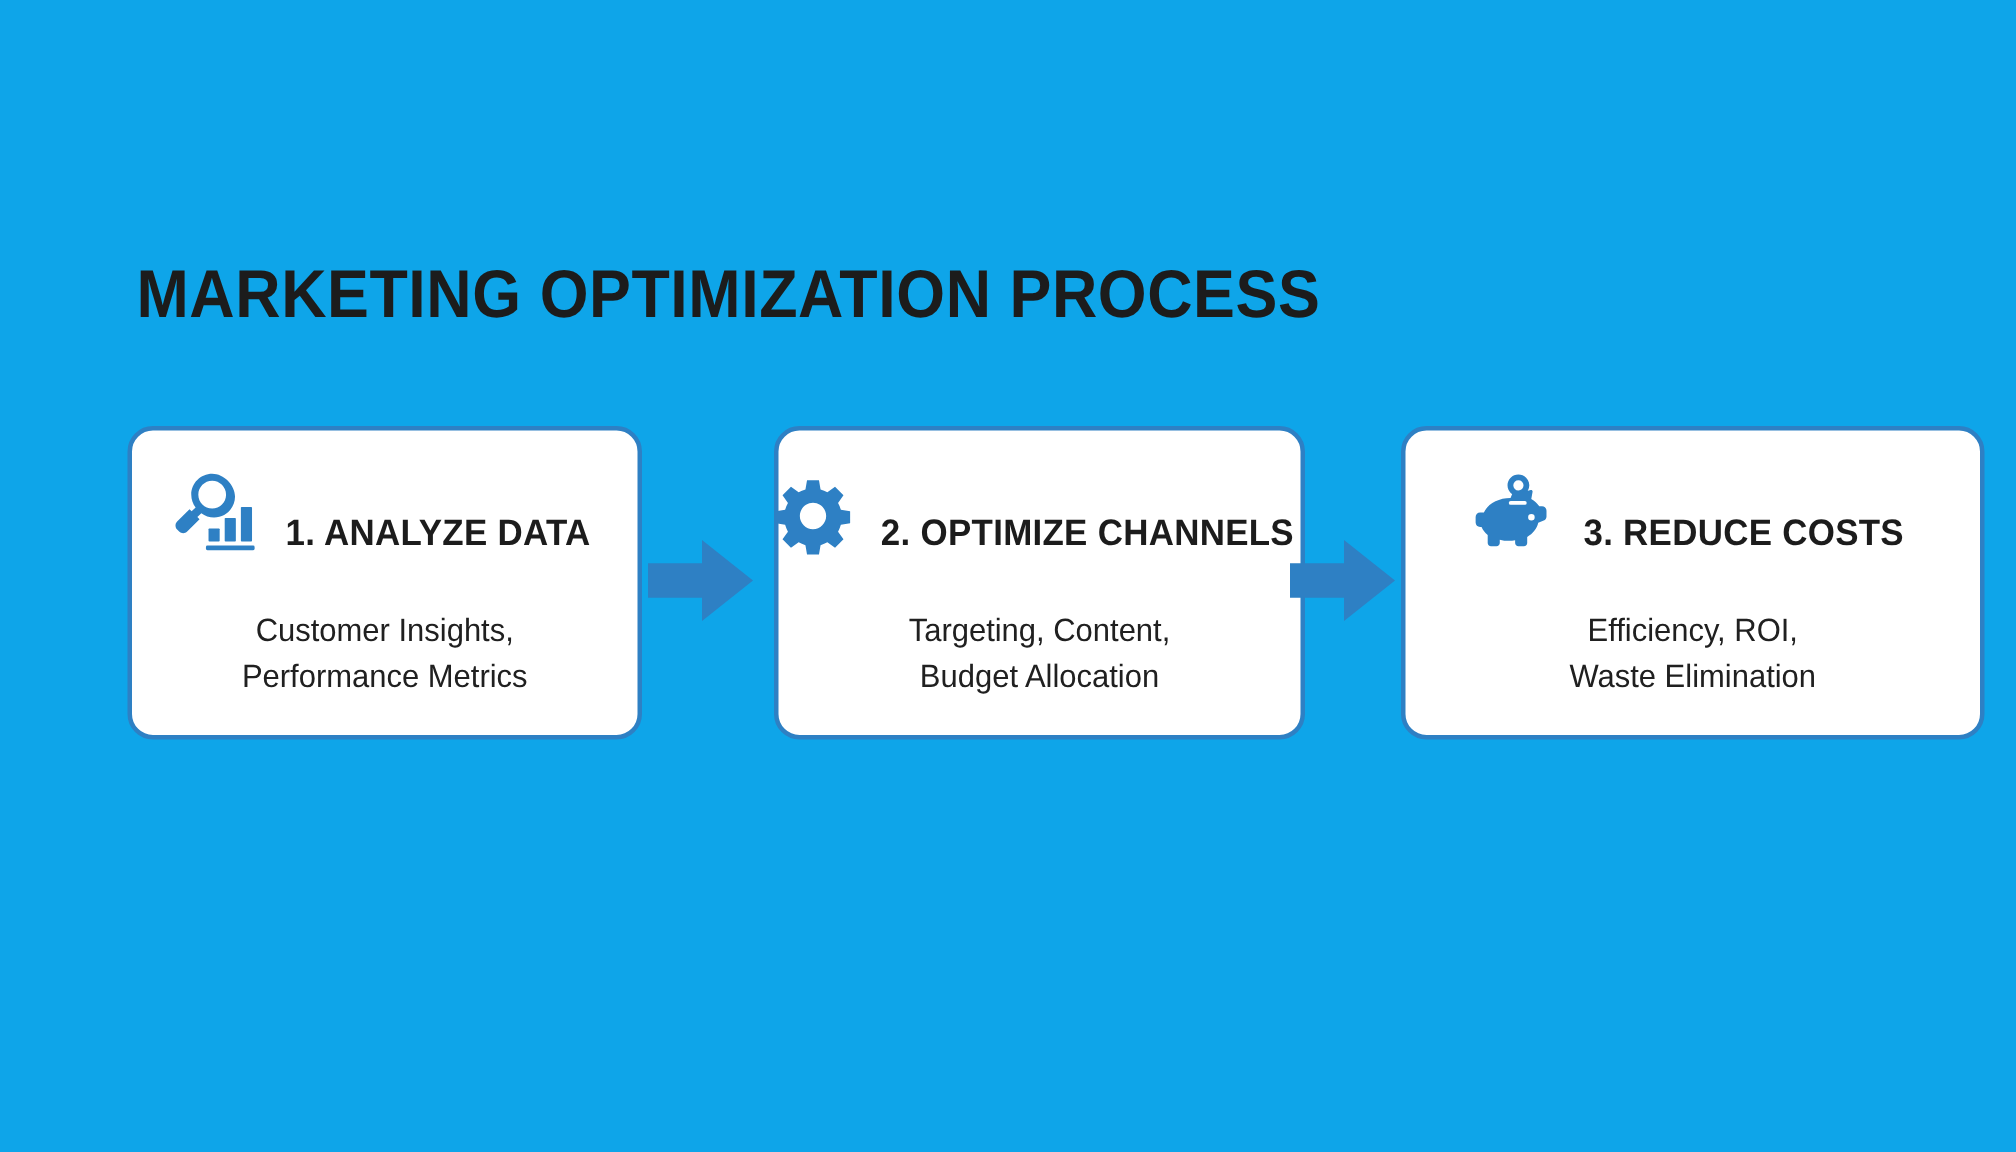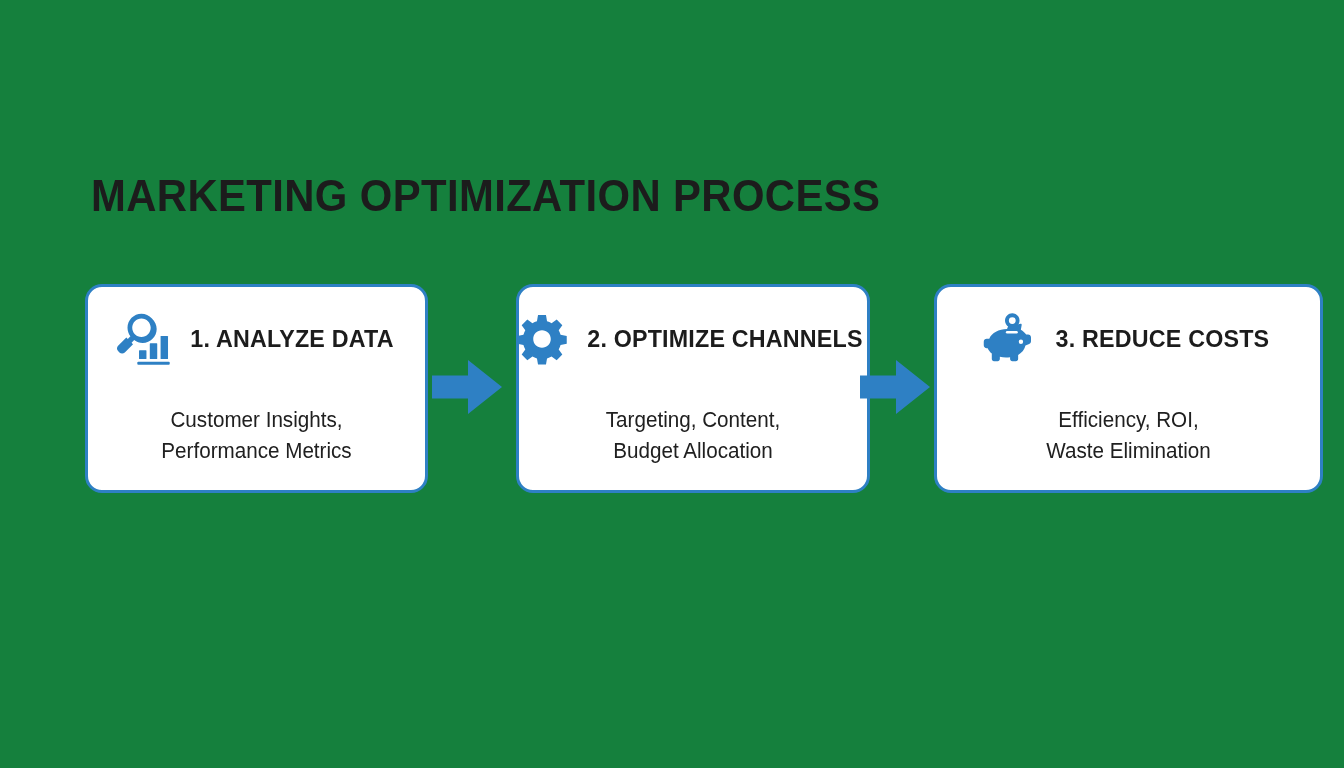--- a/index.html
+++ b/index.html
@@ -13,21 +13,21 @@
     overflow: hidden;
     background: #fdfefe;
     font-family: "Liberation Sans", sans-serif;
     -webkit-font-smoothing: antialiased;
   }
 
   #slide {
     position: relative;
     width: 1344px;
     height: 768px;
-    background: #15803d;
+    background: #0ea5e9;
   }
 
   
   #page-title {
     position: absolute;
     left: 91px;
     top: 168px;
     font-family: "Liberation Sans Narrow", "Liberation Sans", sans-serif;
     font-weight: 700;
     font-size: 45px;
@@ -61,21 +61,21 @@
   .step-card.card-2 { left: 431px; width: 354px; }
   .step-card.card-3 { left: 849px; width: 389px; }
 
   .card-head {
     position: absolute;
     left: 0;
     right: 0;
     top: 21px;
     height: 62px;
     display: flex;
-    align-items: center;
+    align-items: flex-end;
     justify-content: center;
     gap: 12px;
     padding: 0 14px;
     box-sizing: border-box;
   }
 
   .card-icon {
     flex: 0 0 auto;
     width: 58px;
     height: 58px;

